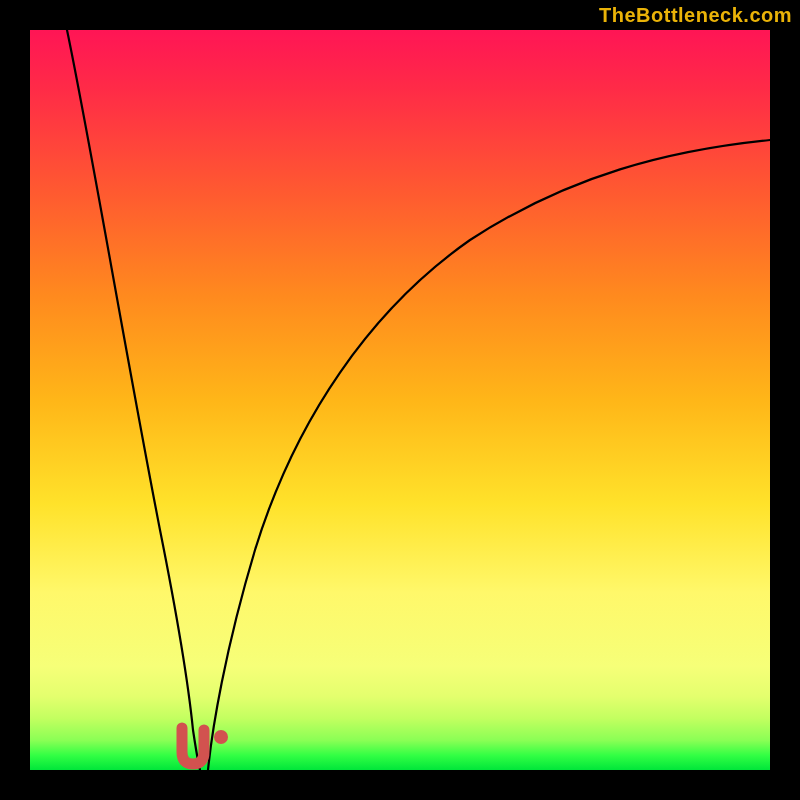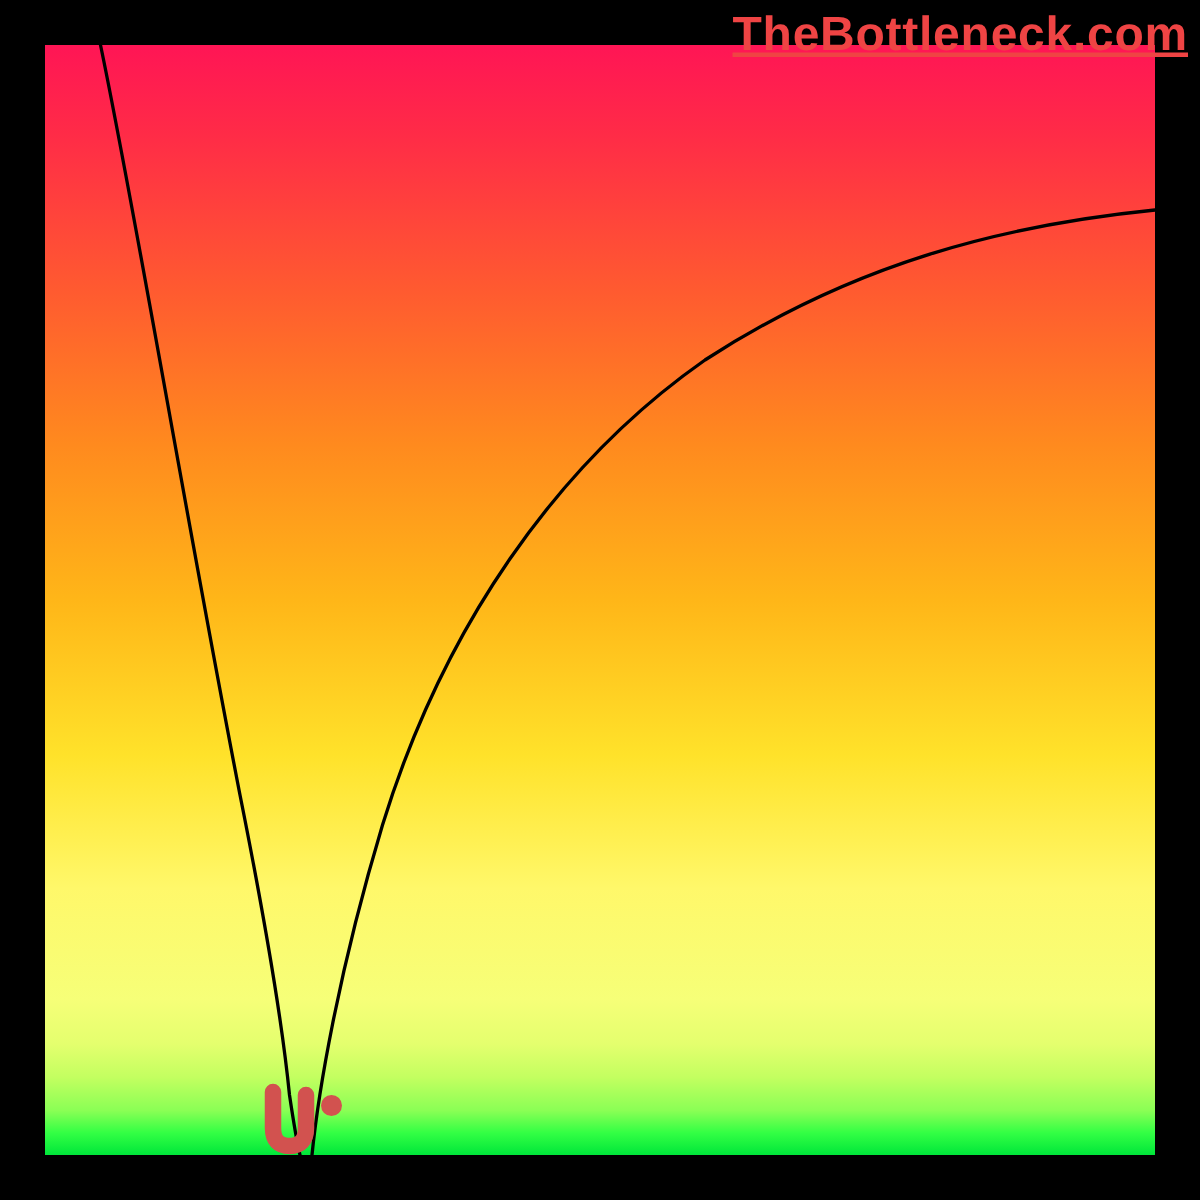--- a/index.html
+++ b/index.html
@@ -38,26 +38,25 @@
       #c3ff60 93%,
       #8aff55 96%,
       #33ff44 98%,
       #00e63a 100%
     );
   }
   .watermark {
     position: absolute;
     top: 4px;
     right: 8px;
-    color: #ef4444;
-    font-size: 32px;
+    color: #eab308;
+    font-size: 20px;
     font-weight: 600;
     letter-spacing: 0.5px;
     user-select: none;
-    text-decoration: underline;
   }
   svg.curves {
     position: absolute;
     inset: 0;
     width: 100%;
     height: 100%;
     overflow: visible;
   }
   .curve-path {
     fill: none;

